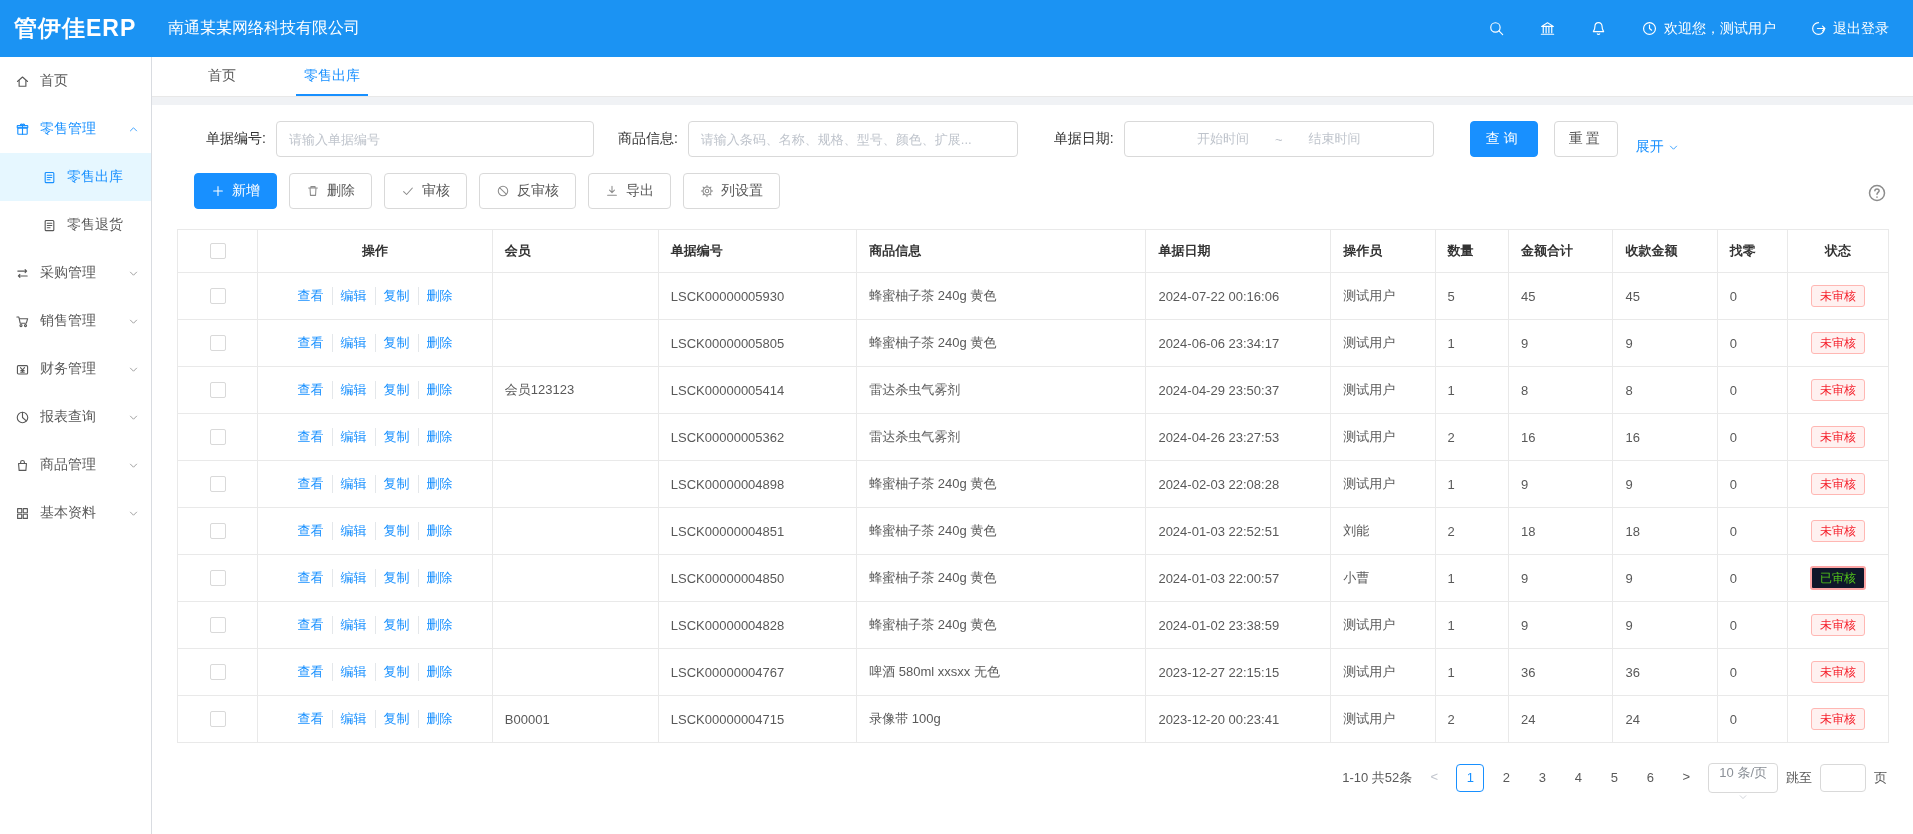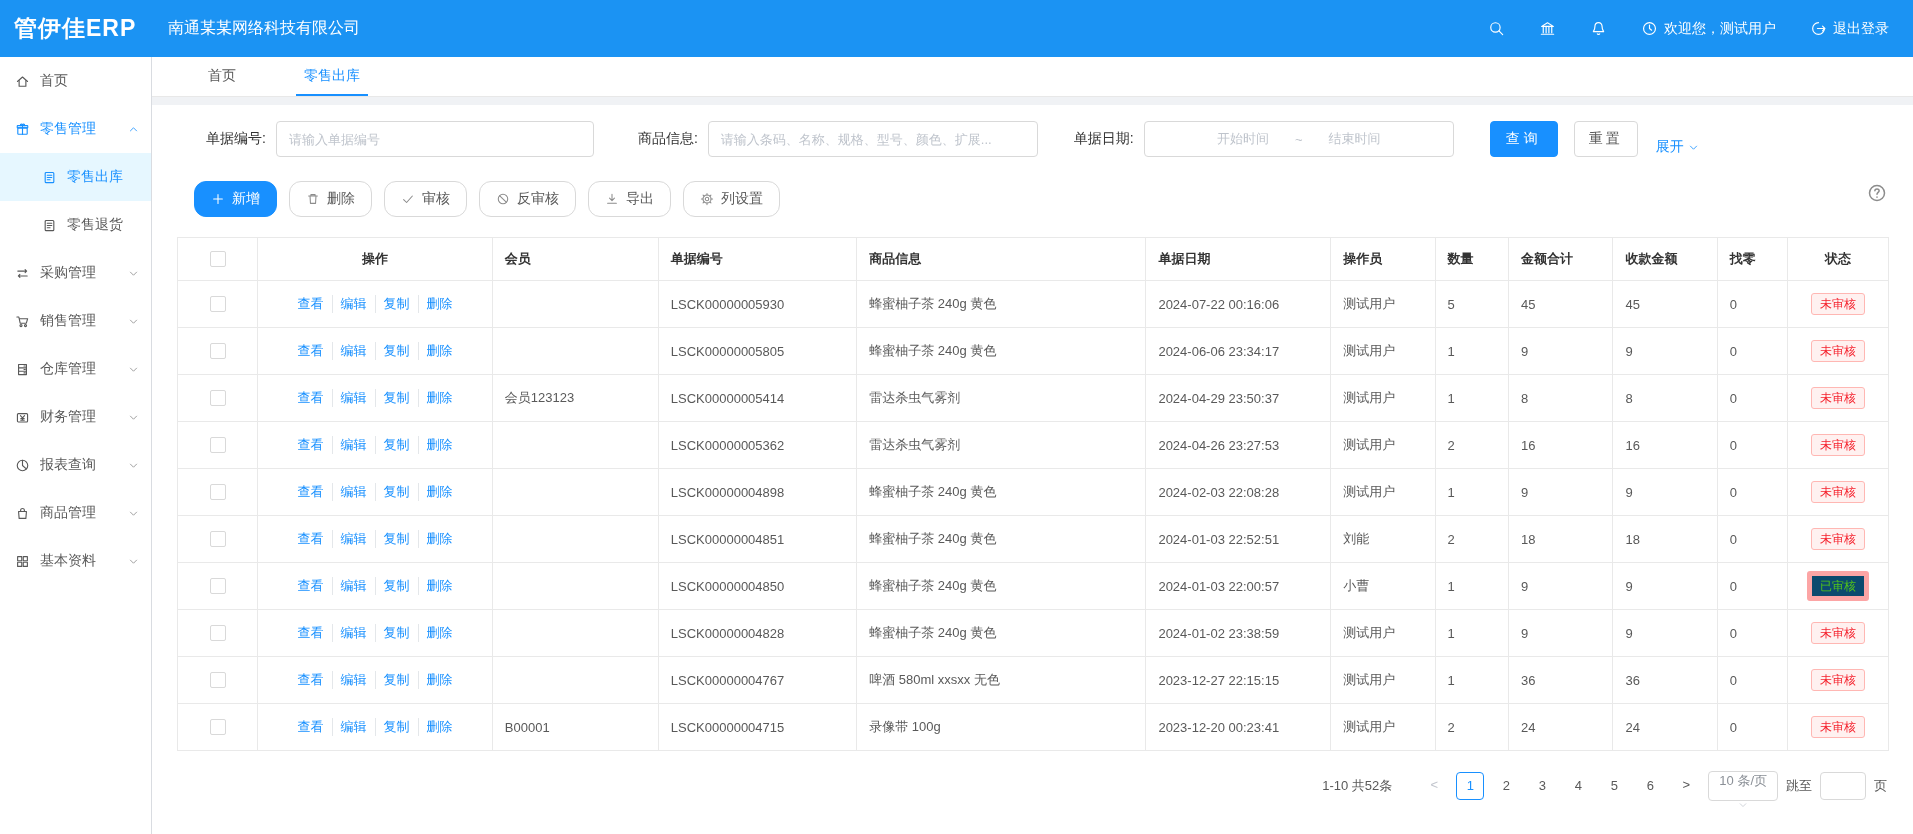--- a/index.html
+++ b/index.html
@@ -35,56 +35,56 @@
   .tab.active::after { content:""; position:absolute; left:6px; right:6px; bottom:0; height:2px; background:#1890ff; }
 
   
   .content { background:#fff; margin-top:8px; flex:1; position:relative; overflow:hidden; }
 
   
   .filterbar { display:flex; align-items:center; padding:16px 0 0 54px; }
   .f-label { font-size:14px; color:#333; margin-right:10px; white-space:nowrap; }
   .f-input { height:36px; border:1px solid #d9d9d9; border-radius:4px; font-size:13px; color:#595959; padding:0 12px; outline:none; font-family:inherit; }
   .f-input::placeholder { color:#bfc4cc; }
-  .w-bill { width:318px; margin-right:44px; }
+  .w-bill { width:318px; margin-right:24px; }
   .w-prod { width:330px; margin-right:36px; }
   .date-range { width:310px; height:36px; border:1px solid #d9d9d9; border-radius:4px; display:flex; align-items:center; justify-content:center; gap:26px; font-size:13px; color:#bfc4cc; cursor:text; }
   .btn { height:36px; border-radius:4px; font-size:14px; cursor:pointer; display:inline-flex; align-items:center; justify-content:center; font-family:inherit; }
   .btn-primary { background:#1890ff; border:1px solid #1890ff; color:#fff; width:68px; letter-spacing:4px; margin-left:36px; }
   .btn-plain { background:#fff; border:1px solid #d9d9d9; color:#595959; width:64px; letter-spacing:3px; margin-left:16px; }
   .expand-link { color:#1890ff; font-size:14px; margin-left:18px; display:flex; align-items:center; gap:4px; cursor:pointer;margin-top:16px; }
   .expand-link .caret { width:11px; height:11px; }
 
   
   .toolbar { display:flex; align-items:center; gap:12px; padding:16px 0 0 42px; }
-  .tbtn { height:36px; padding:0 16px; border-radius:12px; border:1px solid #d9d9d9; background:#fff; color:#595959; font-size:14px; display:inline-flex; align-items:center; gap:7px; cursor:pointer; font-family:inherit;margin-top:8px; }
+  .tbtn { height:36px; padding:0 16px; border-radius:4px; border:1px solid #d9d9d9; background:#fff; color:#595959; font-size:14px; display:inline-flex; align-items:center; gap:7px; cursor:pointer; font-family:inherit; }
   .tbtn .icn { color:#8c8c8c; width:14px; height:14px; }
   .tbtn.add { background:#1890ff; border-color:#1890ff; color:#fff; }
   .tbtn.add .icn { color:#fff; }
   .help-icon { position:absolute; right:26px; top:78px; color:#8c8c8c; cursor:pointer; }
   .help-icon svg { width:20px; height:20px; }
 
   
   .tbl-wrap { margin:20px 24px 0 25px; }
   table { width:100%; border-collapse:collapse; table-layout:fixed; font-size:13px; color:#595959; }
   th,td { border:1px solid #e9e9e9; padding:0 12px; overflow:hidden; white-space:nowrap; text-overflow:ellipsis; }
   thead th { height:43px; font-weight:600; color:#333; text-align:left; background:#fff; }
   tbody td { height:47px; }
   th.c,td.c { text-align:center; padding:0 4px; }
   .cbx { width:16px; height:16px; border:1px solid #d9d9d9; border-radius:2px; background:#fff; display:inline-block; vertical-align:middle; cursor:pointer; }
   .ops { display:flex; align-items:flex-end; justify-content:center; }
   .ops a { color:#1890ff; text-decoration:none; cursor:pointer; padding:0 8px; }
   .ops a + a { border-left:1px solid #e4e7ea; }
   .badge { display:inline-block; min-width:50px; padding:4px 8px; font-size:12px; border-radius:3px; line-height:1; }
   .badge-red { color:#f5222d; background:#fff1f0; border:1px solid #ffb7b3; }
-  .badge-green { color:#52c41a; background:#0c4a6e; border:5px solid #fca5a5; }
+  .badge-green { color:#52c41a; background:#0f172a; border:2px solid #fca5a5; }
 
   
   .pagination { display:flex; align-items:center; justify-content:flex-end; gap:8px; margin:20px 26px 0 0; font-size:13px; color:#595959; }
-  .pg-summary { margin-right:20px; }
+  .pg-summary { margin-right:0; }
   .pg-arrow { width:28px; height:28px; line-height:26px; text-align:center; color:#c0c4cc; cursor:pointer; font-size:13px; }
   .pg-num { min-width:28px; height:28px; line-height:28px; text-align:center; border-radius:4px; cursor:pointer; }
   .pg-num.cur { border:1px solid #1890ff; color:#1890ff; line-height:26px; }
   .pg-size { height:30px; border:1px solid #d9d9d9; border-radius:4px; display:flex; align-items:center; gap:10px; padding:0 10px; color:#8b9097; cursor:pointer;flex-direction:column; }
   .pg-size .caret { width:10px; height:10px; color:#c0c4cc; }
   .pg-jump-input { width:46px; height:28px; border:1px solid #d9d9d9; border-radius:4px; outline:none; padding:0 6px; font-family:inherit; }
 </style>
 </head>
 <body>
 
@@ -174,30 +174,20 @@
           <path d="M3.5 6 L8 10.5 L12.5 6"></path>
         </svg>
       </div>
       <div class="side-item">
         <svg class="icn " viewBox="0 0 16 16">
           <path d="M2 3.2 H4.1 L5.5 9.8 H12.1 L13.5 5 H4.6"></path>
           <circle cx="6.4" cy="12.3" r="1.1"></circle>
           <circle cx="11.2" cy="12.3" r="1.1"></circle>
         </svg>
         <span class="lbl">销售管理</span>
-        <svg class="icn caret " viewBox="0 0 16 16">
-          <path d="M3.5 6 L8 10.5 L12.5 6"></path>
-        </svg>
-      </div>
-      <div class="side-item">
-        <svg class="icn " viewBox="0 0 16 16">
-          <rect x="3.8" y="2.6" width="8.4" height="10.8"></rect>
-          <path d="M3.8 6.2 H12.2 M3.8 9.8 H12.2 M9.6 4.3 H11 M9.6 8 H11 M9.6 11.6 H11"></path>
-        </svg>
-        <span class="lbl">仓库管理</span>
         <svg class="icn caret " viewBox="0 0 16 16">
           <path d="M3.5 6 L8 10.5 L12.5 6"></path>
         </svg>
       </div>
       <div class="side-item">
         <svg class="icn " viewBox="0 0 16 16">
           <rect x="2.6" y="3.8" width="10.8" height="9" rx="1"></rect>
           <path d="M5.8 6 L8 8.4 L10.2 6 M6.2 9 H9.8 M6.2 10.8 H9.8 M8 8.4 V10.8"></path>
         </svg>
         <span class="lbl">财务管理</span>

